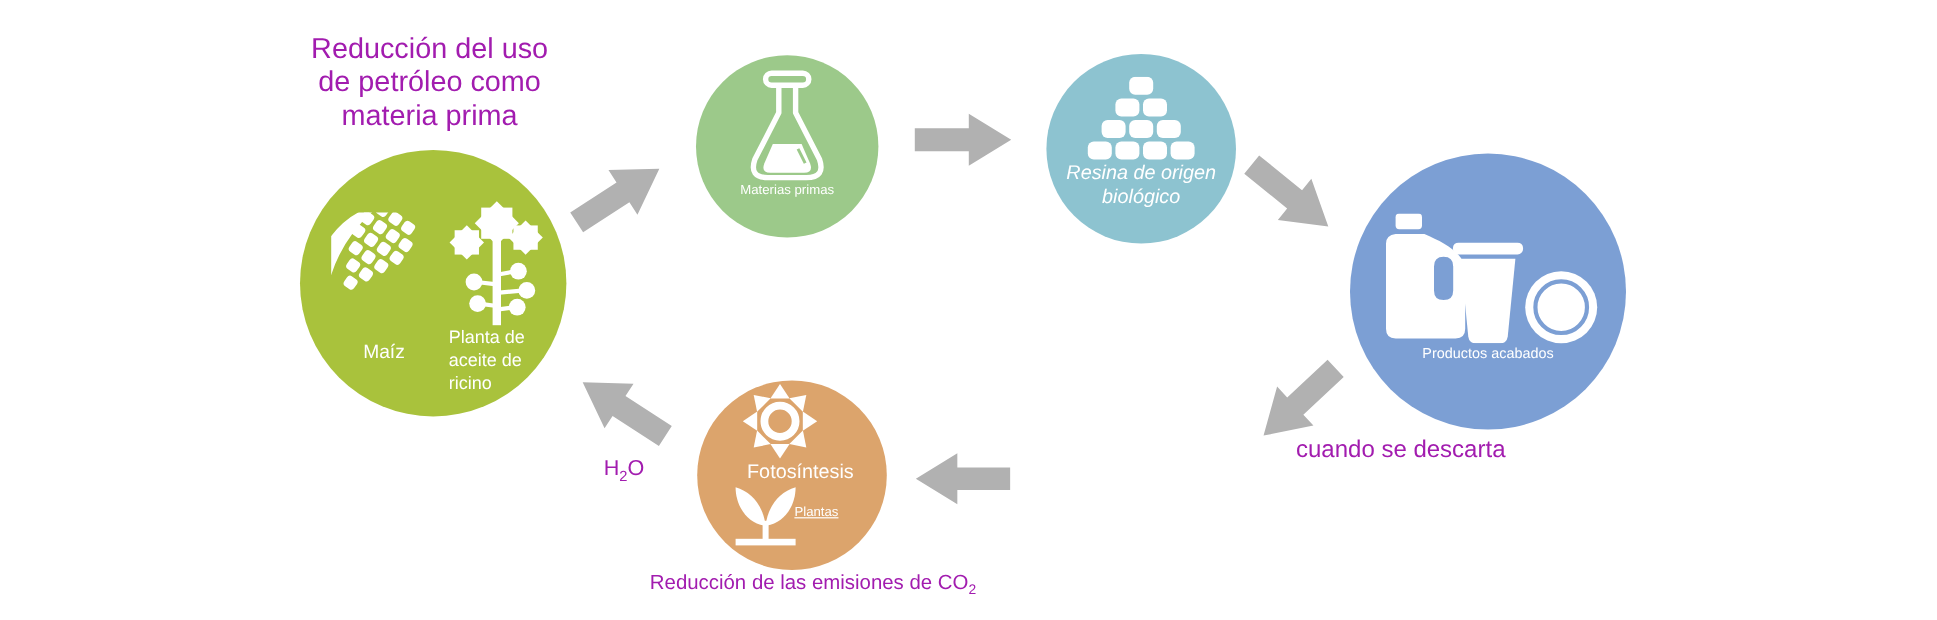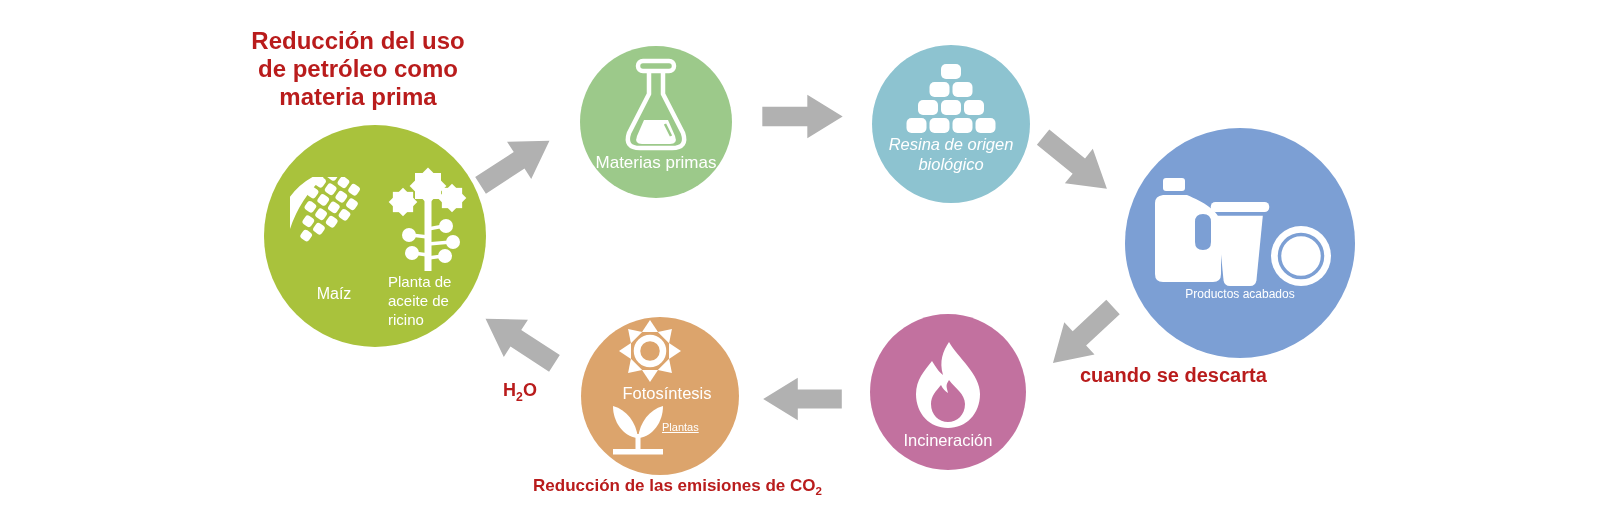--- a/index.html
+++ b/index.html
@@ -1,39 +1,39 @@
 <!DOCTYPE html>
 <html><head>
 <meta charset="utf-8">
 <style>
   html,body{margin:0;padding:0;background:#fff;}
   .stage{position:relative;width:1614px;height:517px;background:#ffffff;
          font-family:"Liberation Sans",sans-serif;overflow:hidden;}
   .abs{position:absolute;}
   svg{display:block;}
   
-  .caption{position:absolute;color:#b91c1c;font-weight:700;}
+  .caption{position:absolute;color:#a21caf;font-weight:400;}
   .cap-petroleum{left:227px;top:27px;width:262px;text-align:center;font-size:24px;line-height:28px;}
   .cap-co2{left:480px;top:476px;width:395px;text-align:center;font-size:17px;}
   .cap-h2o{left:488px;top:380px;width:64px;text-align:center;font-size:18px;}
   .cap-discard{left:1080px;top:364px;font-size:20px;}
   sub{font-size:68%;}
   
   .node{position:absolute;border-radius:50%;}
-  .node-feedstock{left:264px;top:125px;width:222px;height:222px;background:#a9c23c;}
+  .node-feedstock{left:250px;top:125px;width:222px;height:222px;background:#a9c23c;}
   .node-raw{left:580px;top:46px;width:152px;height:152px;background:#9cc98a;}
   .node-resin{left:872px;top:45px;width:158px;height:158px;background:#8dc3d0;font-style:italic;}
   .node-products{left:1125px;top:128px;width:230px;height:230px;background:#7c9fd4;}
   .node-incin{left:870px;top:314px;width:156px;height:156px;background:#c2719f;}
   .node-photo{left:581px;top:317px;width:158px;height:158px;background:#dca46c;}
   
   .lbl{position:absolute;color:#ffffff;font-weight:400;}
   .lbl-corn{left:28px;top:160px;width:84px;text-align:center;font-size:16px;}
   .lbl-castor{left:124px;top:147px;width:90px;text-align:left;font-size:15px;line-height:19px;}
-  .lbl-raw{left:0;top:107px;width:152px;text-align:center;font-size:17px;}
+  .lbl-raw{left:0;top:107px;width:152px;text-align:center;font-size:11px;}
   .lbl-resin{left:0;top:89px;width:158px;text-align:center;font-size:16.5px;line-height:20px;}
   .lbl-products{left:0;top:159px;width:230px;text-align:center;font-size:12px;}
   .lbl-incin{left:0;top:117px;width:156px;text-align:center;font-size:16.5px;}
   .lbl-foto{left:0;top:67px;width:172px;text-align:center;font-size:16.5px;}
   .lbl-plantas{left:81px;top:104px;font-size:11px;text-decoration:underline;}
   
   .arrow{position:absolute;fill:#b1b1b1;}
   .arrow-1{left:472px;top:140px;width:86px;height:46px;transform:rotate(-33deg);}
   .arrow-2{left:755px;top:94px;width:95px;height:45px;}
   .arrow-3{left:1031px;top:140px;width:88px;height:46px;transform:rotate(39deg);}
@@ -158,29 +158,20 @@
       <rect class="w" x="0" y="0" width="64" height="11" rx="5"></rect>
       <path class="w" d="M7,15 L57,15 L50,86 Q49,92 43,92 L21,92 Q15,92 14,86 Z"></path>
     </svg>
     <svg class="abs" style="left:145px;top:97px" width="62" height="62" viewBox="0 0 62 62">
       <circle class="w" cx="31" cy="31" r="30"></circle>
       <circle cx="31" cy="31" r="21.5" fill="none" stroke="#7c9fd4" stroke-width="3.5"></circle>
     </svg>
     <div class="lbl lbl-products">Productos acabados</div>
   </div>
 
-  <div class="node node-incin">
-    <svg class="abs" style="left:39px;top:26px" width="78" height="92" viewBox="0 0 78 92">
-      <g transform="translate(39,48)">
-        <path class="w" fill-rule="evenodd" d="M1,-46 C10,-30 32,-14 32,6 C32,26 18,40 0,40 C-18,40 -32,26 -32,6 C-32,-8 -24,-17 -16,-27 C-12,-21 -10,-17 -5,-13 C-9,-27 -5,-37 1,-46 Z
-             M1,-8 C7,0 17,6 17,16 C17,27 9,34 0,34 C-9,34 -17,27 -17,16 C-17,8 -12,3 -7,-3 C-5,1 -3,3 0,5 C-2,-3 -2,-3 1,-8 Z"></path>
-      </g>
-    </svg>
-    <div class="lbl lbl-incin">Incineración</div>
-  </div>
 
   <div class="node node-photo">
     <svg class="abs" style="left:36px;top:0px" width="66" height="66" viewBox="0 0 66 66">
       <g transform="translate(33,34)">
         <circle r="13" fill="none" stroke="#ffffff" stroke-width="6.5"></circle>
         <g class="w">
           <path d="M0,-31 L-8,-19 L8,-19 Z"></path>
           <path d="M0,-31 L-8,-19 L8,-19 Z" transform="rotate(45)"></path>
           <path d="M0,-31 L-8,-19 L8,-19 Z" transform="rotate(90)"></path>
           <path d="M0,-31 L-8,-19 L8,-19 Z" transform="rotate(135)"></path>

